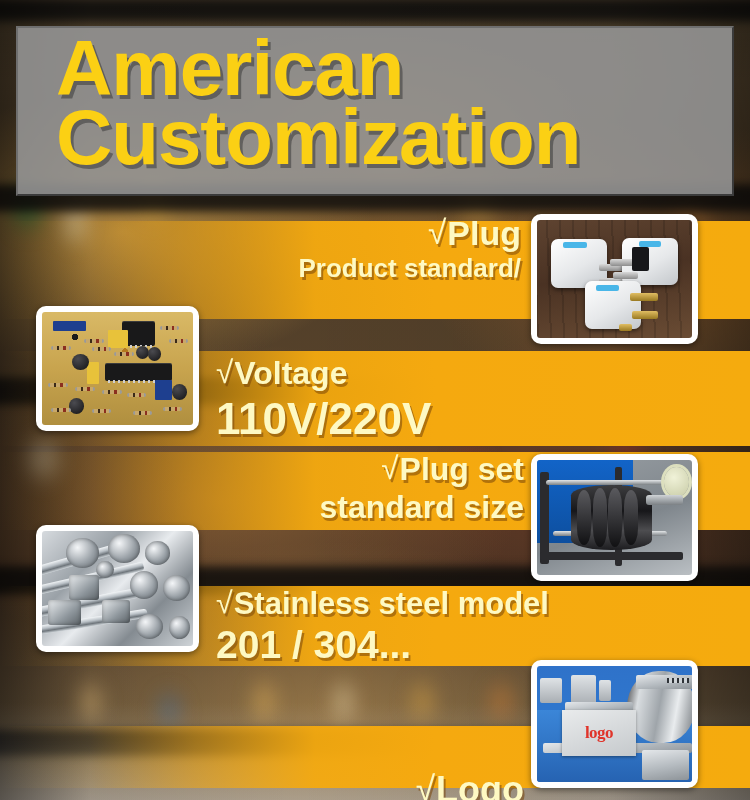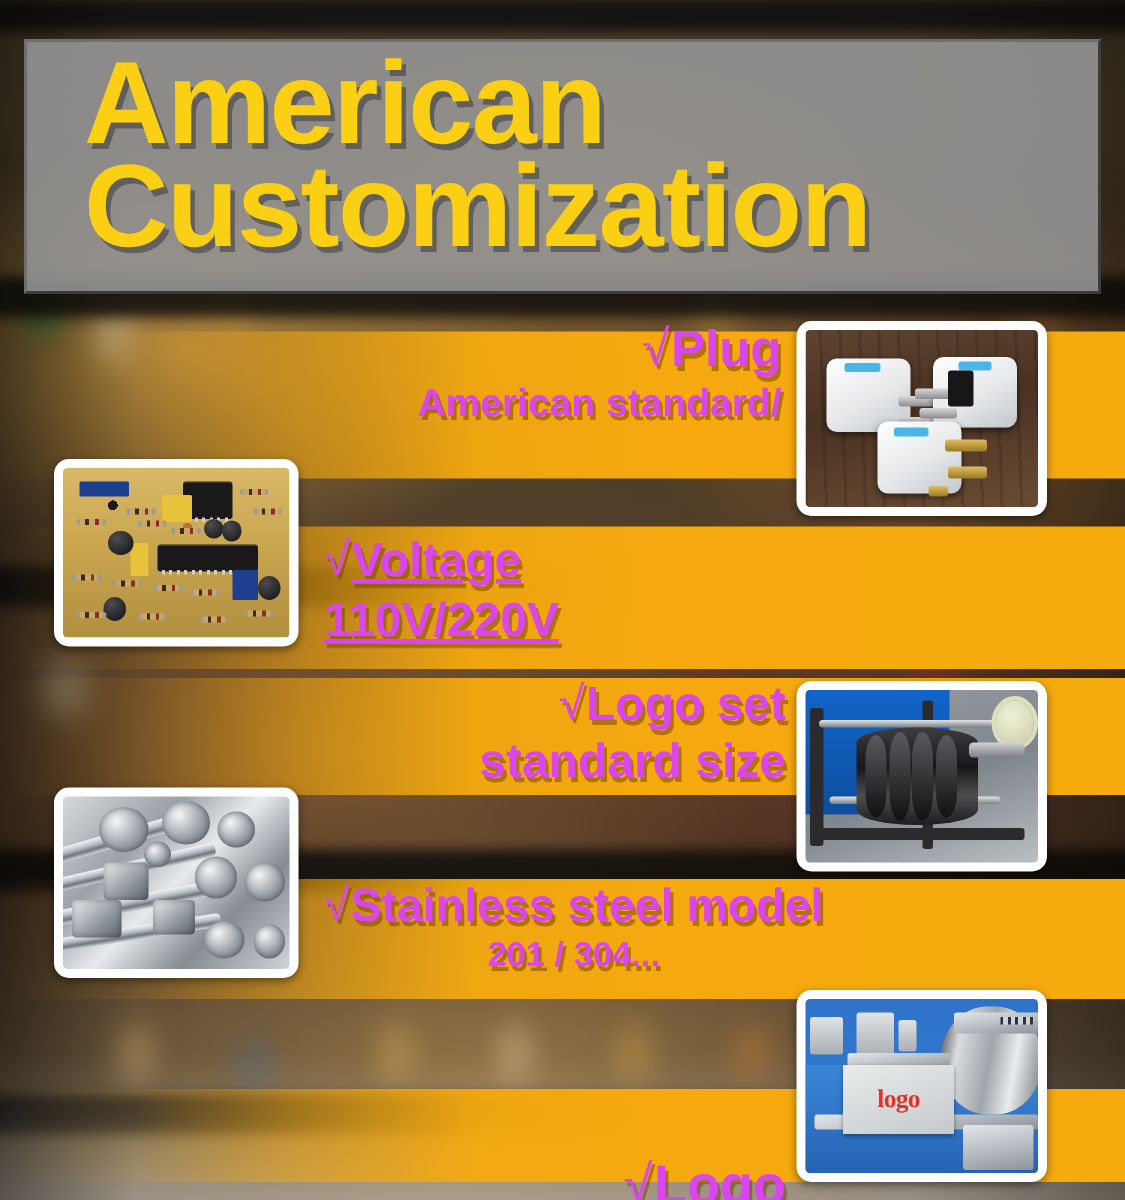--- a/index.html
+++ b/index.html
@@ -117,21 +117,21 @@
         #f5ab0e 100%);
   }
   .band.b-plug      { top: 221px; height: 98px; }
   .band.b-voltage   { top: 351px; height: 95px; }
   .band.b-knife     { top: 452px; height: 78px; }
   .band.b-steel     { top: 586px; height: 80px; }
   .band.b-logo      { top: 726px; height: 62px; }
 
   .band-text {
     position: absolute;
-    color: #d946ef;
+    color: #fef9c3;
     font-weight: 700;
     line-height: 1.0;
     text-shadow: 2px 3px 0 rgba(120,70,10,0.55);
     white-space: nowrap;
   }
   .tick {
     font-weight: 400;
     font-size: 0.98em;
     margin-right: 1px;
     display: inline-block;
@@ -142,32 +142,32 @@
   .txt-plug {
     left: 0; top: 216px; width: 521px;
     text-align: right;
   }
   .txt-plug .line1 { font-size: 34px; }
   .txt-plug .line2 { font-size: 26px; margin-top: 5px; }
   .txt-plug .line3 { font-size: 26px; margin-top: 3px; }
 
   
   .txt-voltage { left: 216px; top: 357px; text-align: left; }
-  .txt-voltage .line1 { font-size: 32px; text-decoration: underline; }
-  .txt-voltage .line2 { font-size: 32px; margin-top: 8px; text-decoration: underline; }
+  .txt-voltage .line1 { font-size: 32px; }
+  .txt-voltage .line2 { font-size: 44px; margin-top: 8px; }
 
   
   .txt-knife { left: 0; top: 453px; width: 524px; text-align: right; }
   .txt-knife .line1 { font-size: 32px; }
   .txt-knife .line2 { font-size: 32px; margin-top: 6px; }
 
   
   .txt-steel { left: 216px; top: 588px; text-align: left; }
   .txt-steel .line1 { font-size: 31px; }
-  .txt-steel .line2 { font-size: 23px; margin-top: 6px; text-align: center; }
+  .txt-steel .line2 { font-size: 39px; margin-top: 6px; }
 
   
   .txt-logo { left: 0; top: 772px; width: 524px; text-align: right; }
   .txt-logo .line1 { font-size: 36px; }
 
   
   .thumb {
     position: absolute;
     background: #ffffff;
     border-radius: 10px;
@@ -284,21 +284,21 @@
 
   <div class="header-box"></div>
   <div class="title">
     <span class="l1">American</span>
     <span class="l2">Customization</span>
   </div>
 
   <div class="band b-plug"></div>
   <div class="band-text txt-plug">
     <div class="line1"><span class="tick">√</span><span>Plug</span></div>
-    <div class="line2">American standard/</div>
+    <div class="line2">Product standard/</div>
   </div>
   <div class="thumb t-plug">
     <div class="inner ph-plug">
 
       <div class="plug-body" style="left:9%;top:16%;width:36%;height:42%;"></div>
       <div class="plug-strip" style="left:17%;top:19%;width:15%;height:5%;"></div>
       <div class="plug-pin" style="left:40%;top:37%;width:19%;height:6%;"></div>
       <div class="plug-pin" style="left:40%;top:49%;width:19%;height:6%;"></div>
 
       <div class="plug-body" style="left:55%;top:15%;width:36%;height:40%;"></div>
@@ -345,21 +345,21 @@
       <div class="pcb-res" style="left:84%;top:24%;width:13%;"></div>
     </div>
   </div>
   <div class="band-text txt-voltage">
     <div class="line1"><span class="tick">√</span><span>Voltage</span></div>
     <div class="line2">110V/220V</div>
   </div>
 
   <div class="band b-knife"></div>
   <div class="band-text txt-knife">
-    <div class="line1"><span class="tick">√</span><span>Logo set</span></div>
+    <div class="line1"><span class="tick">√</span><span>Plug set</span></div>
     <div class="line2">standard size</div>
   </div>
   <div class="thumb t-knife">
     <div class="inner ph-knife">
       <div class="kn-blue"></div>
       <div class="kn-frame" style="left:2%;top:10%;width:6%;height:80%;"></div>
       <div class="kn-frame" style="left:50%;top:6%;width:5%;height:86%;"></div>
       <div class="kn-frame" style="left:2%;top:80%;width:92%;height:7%;"></div>
       <div class="kn-shaft" style="left:6%;top:17%;width:80%;"></div>
       <div class="kn-shaft" style="left:10%;top:62%;width:74%;"></div>

